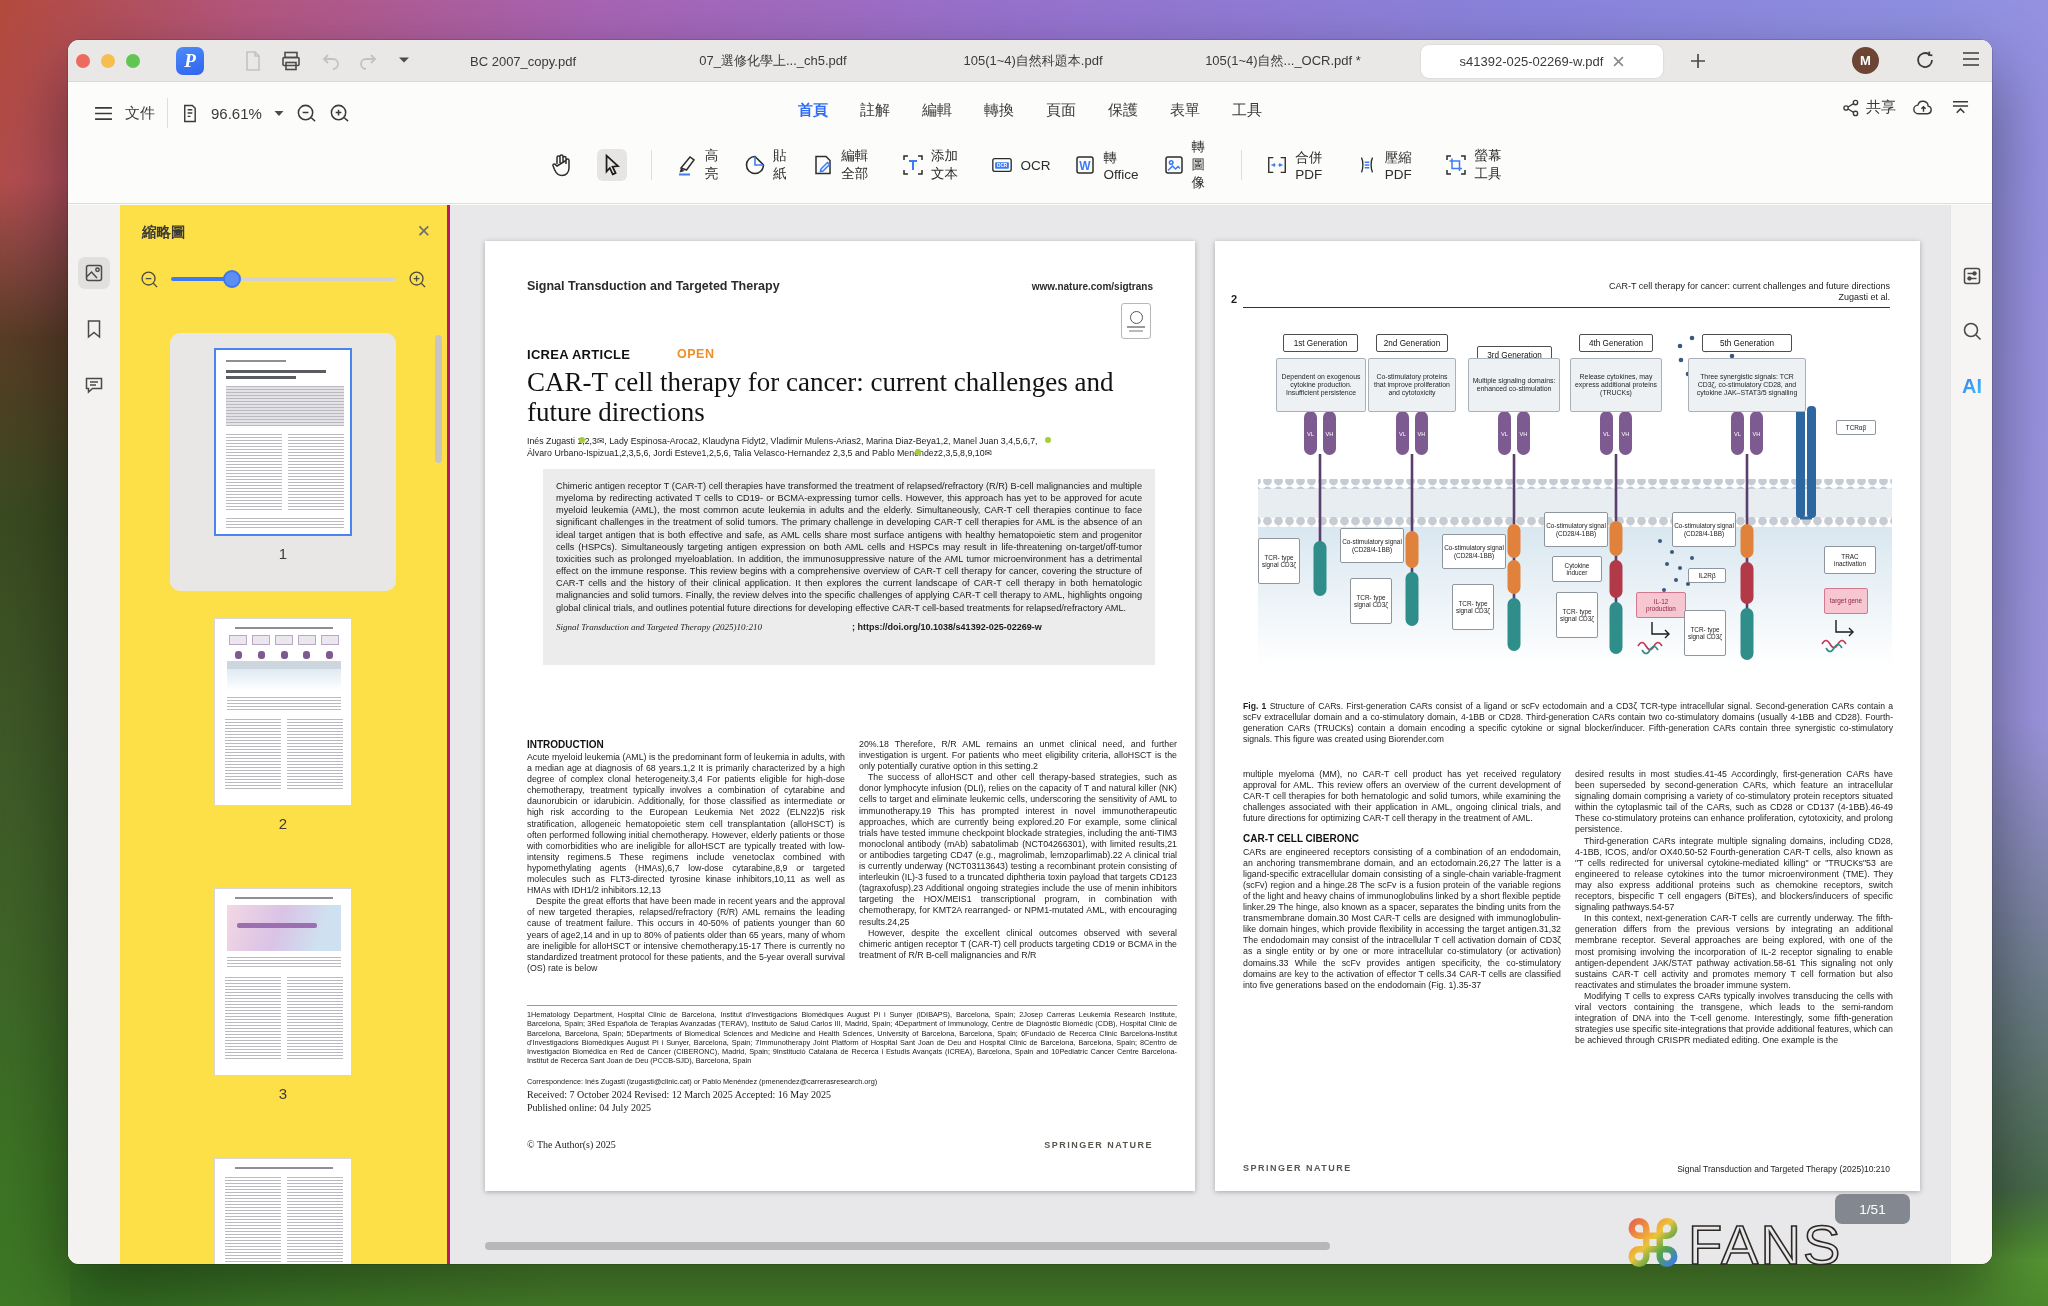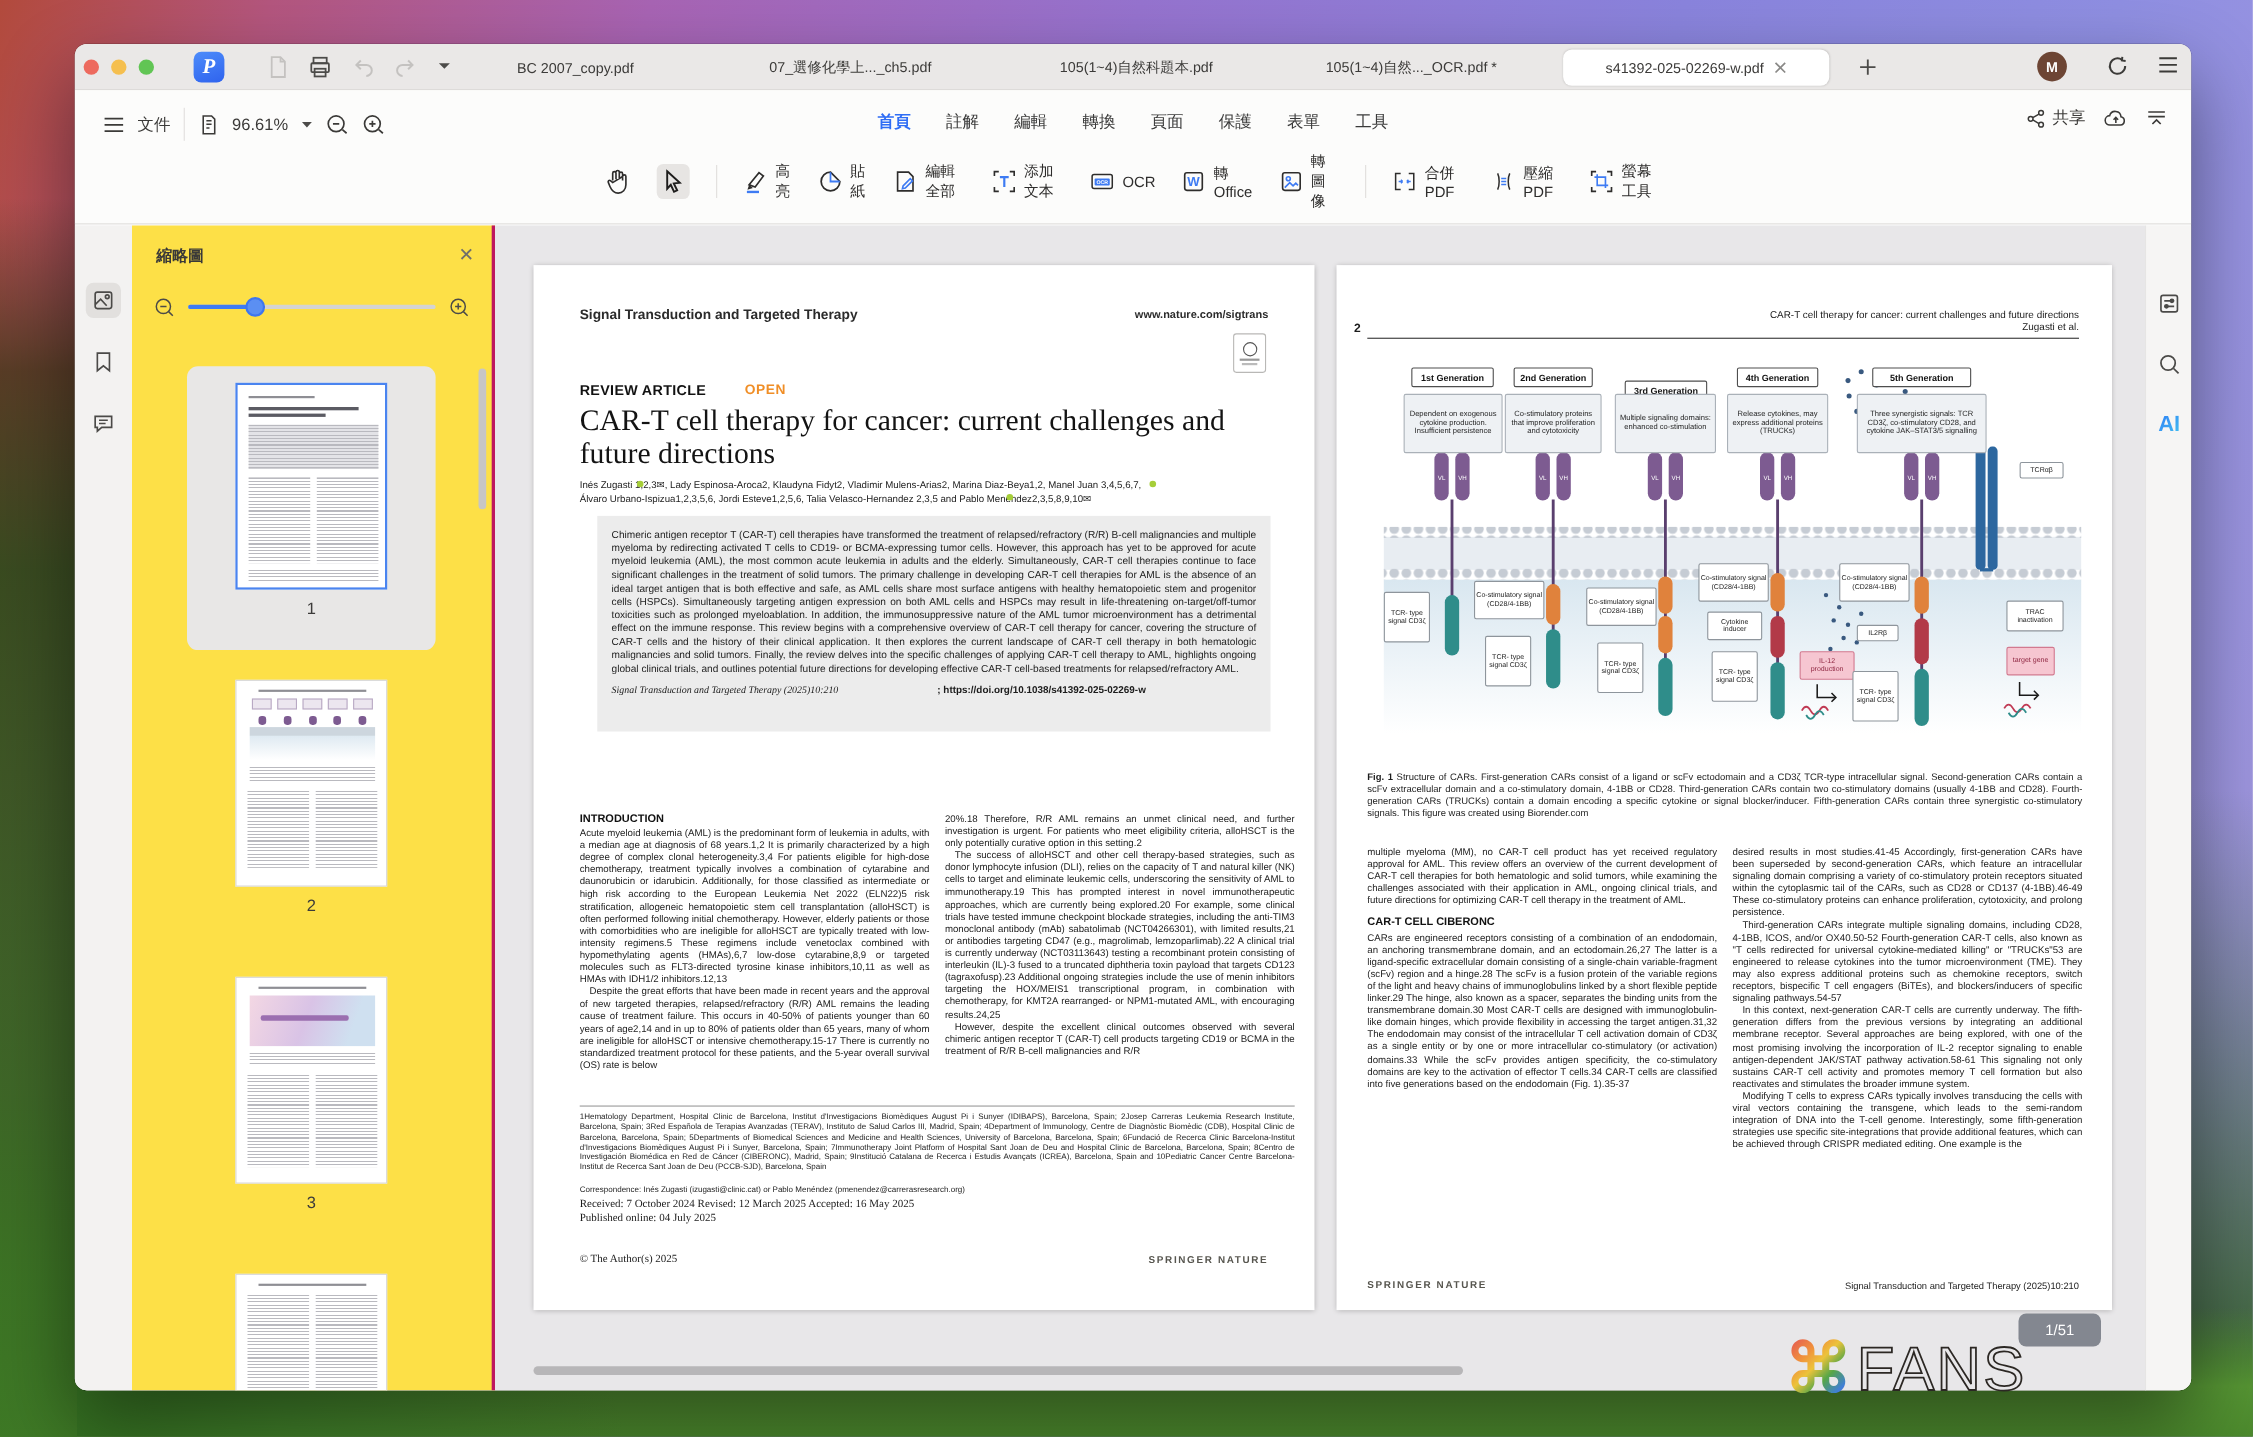--- a/index.html
+++ b/index.html
@@ -58,21 +58,21 @@
 .page{position:absolute;background:#fff;box-shadow:0 1px 5px rgba(0,0,0,.28)}
 
 .jt{font-size:8.8px;line-height:11.1px;text-align:justify;color:#1d1d1d}
 .jt p{margin-bottom:0;text-indent:9px}
 .jt p.ni{text-indent:0}
 .hd{font-size:10px;font-weight:700;color:#111;margin-bottom:2px}
 .ft{font-size:7.3px;line-height:9.3px;text-align:justify;color:#222}
 .serif{font-family:"Liberation Serif",serif}
 .spn{font-size:9px;font-weight:700;letter-spacing:1.5px;color:#57564f}
 
-.genh{position:absolute;height:18px;border:1px solid #4e4e4e;background:#fff;font-size:8.2px;font-weight:700;color:#111;display:flex;align-items:center;justify-content:center;border-radius:2px}
+.genh{position:absolute;height:18px;border:1px solid #4e4e4e;background:#fff;font-size:8.2px;font-weight:400;color:#111;display:flex;align-items:center;justify-content:center;border-radius:2px}
 .gend{position:absolute;border:1px solid #aab1b8;background:#eef1f4;font-size:6.9px;line-height:8.2px;text-align:center;color:#1f1f1f;display:flex;align-items:center;justify-content:center;padding:2px;border-radius:2px}
 .flb{position:absolute;background:#fff;border:1px solid #8e959c;border-radius:2px;font-size:6.4px;line-height:7.4px;text-align:center;color:#222;display:flex;align-items:center;justify-content:center;padding:1px}
 .flb.pink{background:#f6c6d1;border-color:#d2798f;color:#8f2742}
 
 .hthumb{position:absolute;left:35px;bottom:14px;width:845px;height:8px;border-radius:4px;background:#b7b6b8}
 .badge{position:absolute;right:40px;bottom:40px;width:75px;height:30px;border-radius:7px;background:rgba(116,122,131,.88);color:#fff;font-size:13.5px;display:flex;align-items:center;justify-content:center}
 .wm{position:absolute;left:1622px;top:1212px;display:flex;align-items:center;z-index:50}
 .wm .cmd{font-size:62px;line-height:62px;font-weight:700;background:linear-gradient(135deg,#e0435c,#f0923c 30%,#ecc33a 45%,#57a647 62%,#3f7fd6 80%,#8a4fc9);-webkit-background-clip:text;background-clip:text;color:transparent;margin-right:4px}
 .wm .b{font-size:56px;font-weight:800;letter-spacing:-2px;color:#272220}
 .wm .l{font-size:56px;font-weight:400;letter-spacing:2px;color:transparent;-webkit-text-stroke:1.6px #2c2824}
@@ -434,21 +434,21 @@
     <div class="content">
 
       <div class="page" style="left:35px;top:36px;width:710px;height:950px">
         <div class="ab" style="left:42px;top:38px;font-size:12.5px;font-weight:700;color:#2b2b2b">Signal Transduction and Targeted Therapy</div>
         <div class="ab" style="right:42px;top:40px;font-size:10px;font-weight:700;color:#2b2b2b">www.nature.com/sigtrans</div>
         <div class="ab" style="right:44px;top:62px;width:30px;height:36px;border:1px solid #b9b8b6;border-radius:3px;display:flex;flex-direction:column;align-items:center;justify-content:center;gap:2px">
           <span style="width:13px;height:13px;border:1.4px solid #555;border-radius:50%"></span>
           <span style="width:18px;height:2px;background:#999"></span>
               <span style="width:14px;height:2px;background:#bbb"></span>
         </div>
-        <div class="ab" style="left:42px;top:106px;font-size:13px;font-weight:800;color:#111;letter-spacing:.3px">REVIEW ARTICLE</div>
+        <div class="ab" style="left:42px;top:106px;font-size:13px;font-weight:800;color:#111;letter-spacing:.3px">ICREA ARTICLE</div>
         <div class="ab" style="left:192px;top:106px;font-size:12.5px;font-weight:700;color:#f08e26;letter-spacing:.5px">OPEN</div>
         <div class="ab serif" style="left:42px;top:126px;width:630px;font-size:27px;line-height:30px;color:#131313">CAR-T cell therapy for cancer: current challenges and future directions</div>
         <div class="ab" style="left:42px;top:194px;width:640px;font-size:8.8px;line-height:12px;color:#1c1c1c">
           <div>Inés Zugasti 1,2,3✉, Lady Espinosa-Aroca2, Klaudyna Fidyt2, Vladimir Mulens-Arias2, Marina Diaz-Beya1,2, Manel Juan 3,4,5,6,7,</div>
               <div>Álvaro Urbano-Ispizua1,2,3,5,6, Jordi Esteve1,2,5,6, Talia Velasco-Hernandez 2,3,5 and Pablo Menéndez2,3,5,8,9,10✉</div>
         </div>
         <span class="ab" style="left:94px;top:196px;width:6px;height:6px;border-radius:50%;background:#a6ce39"></span>
         <span class="ab" style="left:560px;top:196px;width:6px;height:6px;border-radius:50%;background:#a6ce39"></span>
         <span class="ab" style="left:430px;top:208px;width:6px;height:6px;border-radius:50%;background:#a6ce39"></span>
 

